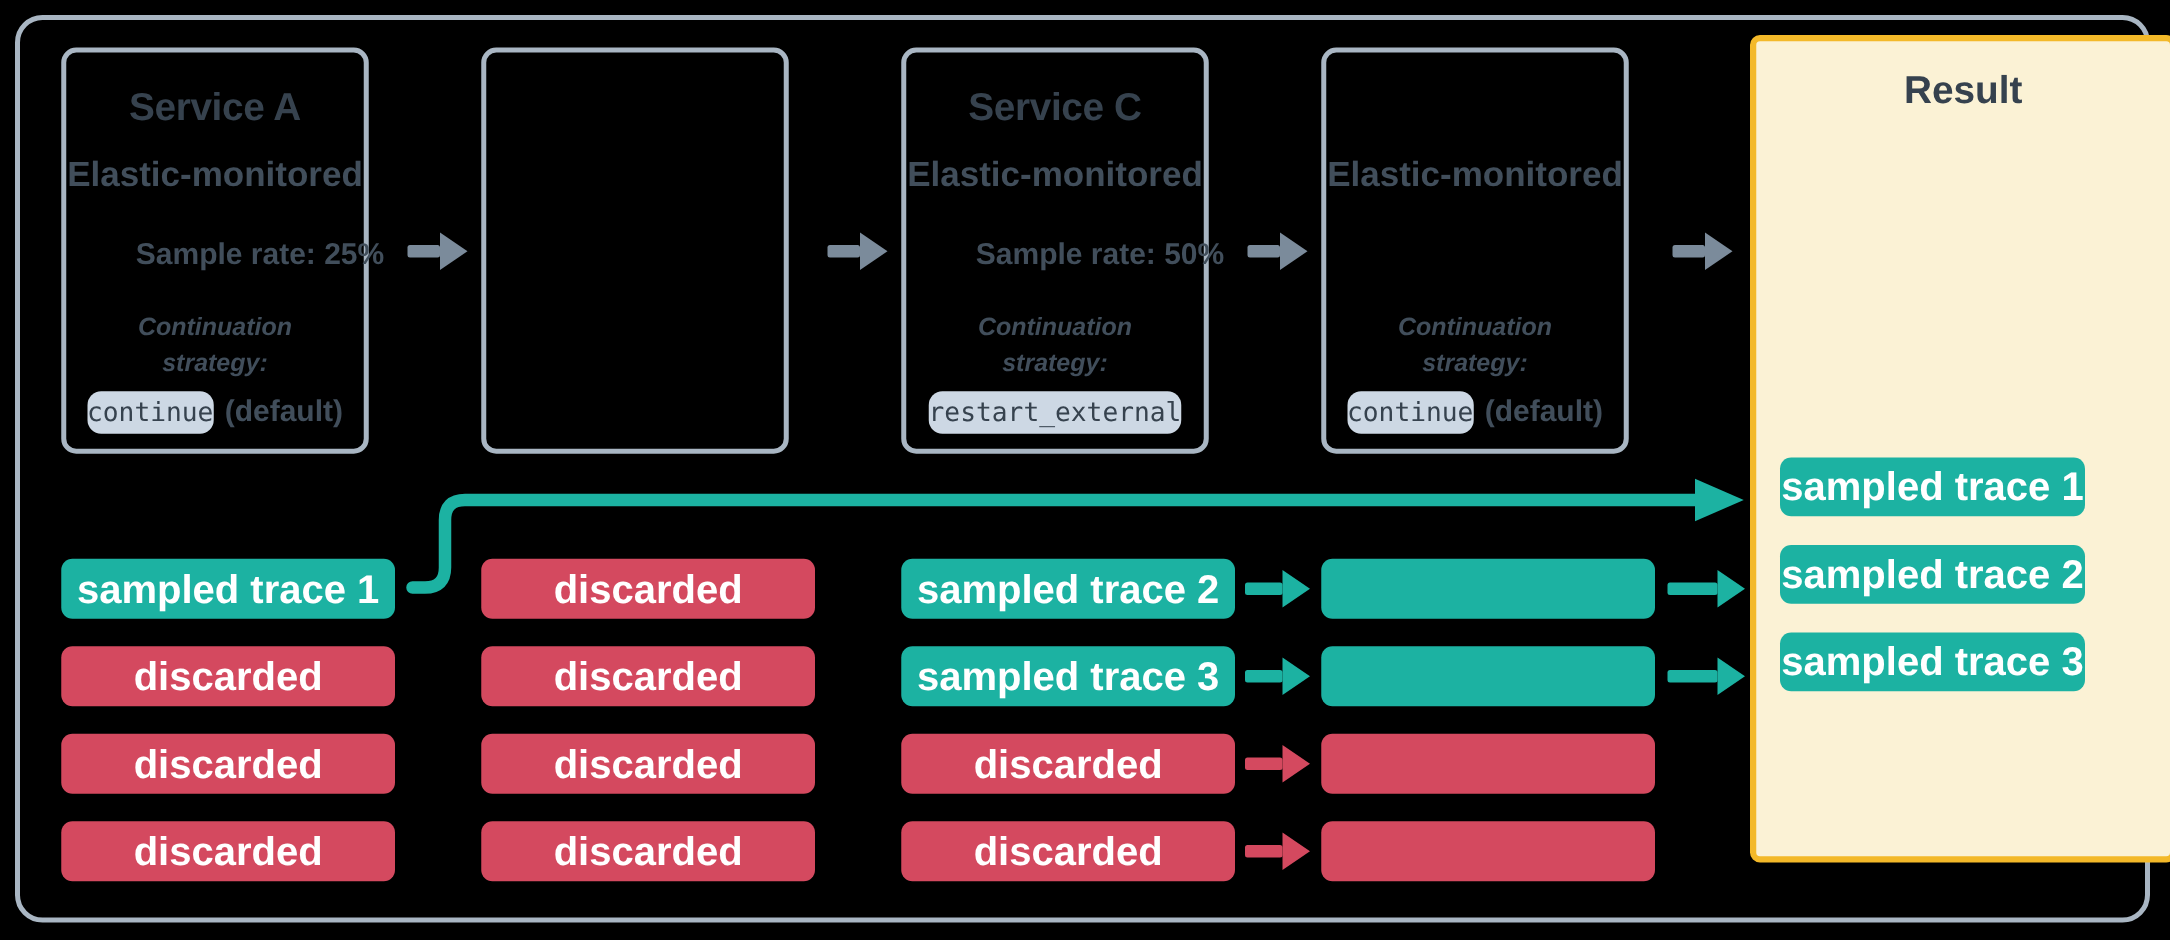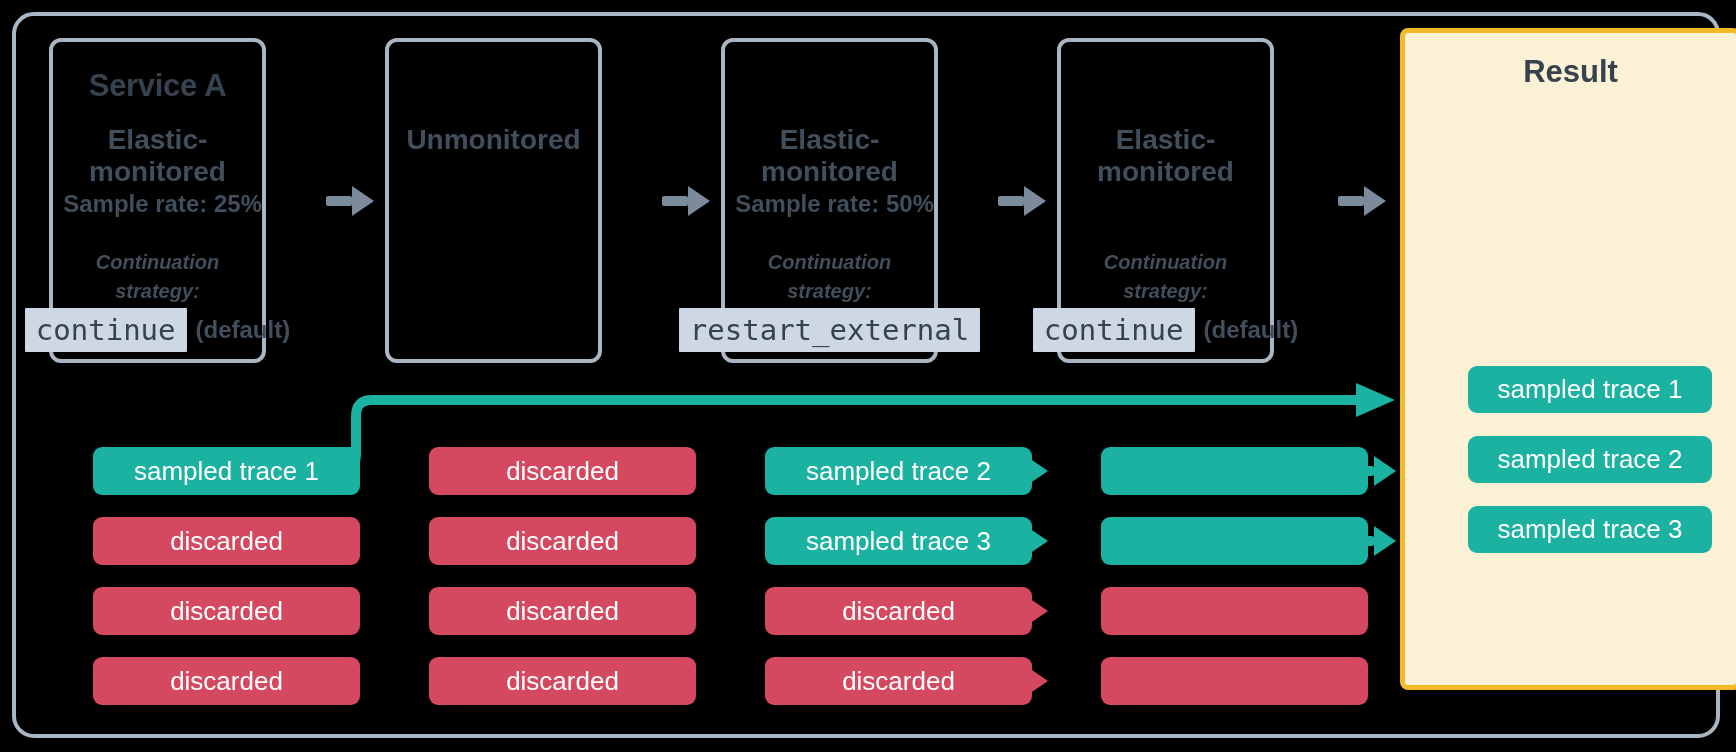--- a/index.html
+++ b/index.html
@@ -1,48 +1,48 @@
 <!DOCTYPE html>
 <html style="--teal: #1CB2A2; --red: #D4495F; --arrow: #7B8B9B; --border: #A9B6C3; --text_dark: #36424E; --text_body: #414E5B; --code_bg: #CDD8E4; --result_bg: #FBF2D5; --result_border: #F3B929; --trace_text: #FFFFFF;"><head>
 <meta charset="utf-8">
 <style>
   html,body{margin:0;padding:0;background:#000;}
   .canvas{position:relative;width:1736px;height:752px;background:#000;overflow:hidden;
           font-family:"Liberation Sans","DejaVu Sans",sans-serif;}
   .frame{position:absolute;left:12px;top:12px;width:1708px;height:726px;
          border:4px solid var(--border,#A9B6C3);border-radius:22px;box-sizing:border-box;}
   
-  .card{position:absolute;top:38px;width:217px;height:325px;box-sizing:border-box;
+  .card{position:absolute;top:38px;width:246px;height:325px;box-sizing:border-box;
         border:4px solid var(--border,#A9B6C3);border-radius:12px;background:transparent;}
   .svc-title{position:absolute;top:26px;left:0;width:100%;text-align:center;
              font-size:31px;font-weight:700;color:var(--text_dark,#36424E);letter-spacing:-0.3px;}
   .svc-sub{position:absolute;top:82px;left:0;width:100%;text-align:center;
            font-size:28px;font-weight:600;color:var(--text_body,#414E5B);}
-  .svc-rate{position:absolute;top:148px;left:0;width:100%;text-align:right;
-            font-size:24px;font-weight:600;color:var(--text_body,#414E5B);}
+  .svc-rate{position:absolute;top:148px;left:0;width:100%;text-align:center;
+            font-size:24px;font-weight:600;color:var(--text_body,#414E5B);padding-left:36px;}
   .svc-cont{position:absolute;top:206px;left:50%;transform:translateX(-50%);width:170px;
             text-align:center;font-size:20px;font-weight:600;line-height:29px;
             color:var(--text_body,#414E5B);font-style:italic;}
   .svc-codeline{position:absolute;top:268px;left:0;width:100%;height:40px;
                 display:flex;align-items:center;justify-content:center;gap:9px;}
   .code-tag{display:inline-block;background:var(--code_bg,#CDD8E4);color:var(--text_dark,#36424E);
-            font-family:"DejaVu Sans Mono","Liberation Mono",monospace;font-size:29px;
-            padding:5px 11px;border-radius:1px;white-space:nowrap;}
+            font-family:"DejaVu Sans Mono","Liberation Mono",monospace;font-size:21px;
+            padding:5px 0;border-radius:11px;white-space:nowrap;}
   .code-tag:empty,.code-suffix:empty{display:none;}
   .code-suffix{font-size:24px;font-weight:600;color:var(--text_body,#414E5B);white-space:nowrap;}
   
   .result-card{position:absolute;left:1400px;top:28px;width:341px;height:662px;box-sizing:border-box;
                border:5px solid var(--result_border,#F3B929);border-radius:8px;
                background:var(--result_bg,#FBF2D5);}
   .result-title{position:absolute;top:21px;left:0;width:100%;text-align:center;
                 font-size:31px;font-weight:700;color:var(--text_dark,#2E3A46);}
   
   .trace{position:absolute;width:267px;height:48px;border-radius:9px;box-sizing:border-box;
          display:flex;align-items:center;justify-content:center;
-         font-size:26px;font-weight:400;color:var(--trace_text,#FFFFFF);white-space:nowrap;margin-left:44px;}
+         font-size:32px;font-weight:700;color:var(--trace_text,#FFFFFF);white-space:nowrap;}
   .sampled{background:var(--teal,#1CB2A2);}
   .discarded{background:var(--red,#D4495F);text-align:right;}
   .result-trace{left:19px;width:244px;height:47px;}
   
   .arrow{position:absolute;height:10px;border-radius:2px;}
   .arrow::after{content:"";position:absolute;right:-22px;top:50%;transform:translateY(-50%);
                 width:0;height:0;border-top:15px solid transparent;border-bottom:15px solid transparent;}
   .arrow.gray{background:var(--arrow,#7B8B9B);}   .arrow.gray::after{border-left:22px solid var(--arrow,#7B8B9B);}
   .arrow.teal{background:var(--teal,#1CB2A2);}    .arrow.teal::after{border-left:22px solid var(--teal,#1CB2A2);}
   .arrow.red{background:var(--red,#D4495F);}      .arrow.red::after{border-left:22px solid var(--red,#D4495F);}
@@ -62,30 +62,30 @@
     <div class="svc-sub">Elastic-monitored</div>
     <div class="svc-rate">Sample rate: 25%</div>
     <div class="svc-cont">Continuation strategy:</div>
     <div class="svc-codeline">
       <span class="code-tag">continue</span>
       <span class="code-suffix">(default)</span>
     </div>
   </div>
 
   <div class="card" style="left:385px">
-    <div class="svc-sub">Unmonitored</div>
     <div class="svc-rate"></div>
     <div class="svc-cont"></div>
     <div class="svc-codeline">
       
       
     </div>
   </div>
 
   <div class="card" style="left:721px">
+    <div class="svc-title">Service C</div>
     <div class="svc-sub">Elastic-monitored</div>
     <div class="svc-rate">Sample rate: 50%</div>
     <div class="svc-cont">Continuation strategy:</div>
     <div class="svc-codeline">
       <span class="code-tag">restart_external</span>
 
     </div>
   </div>
 
   <div class="card" style="left:1057px">

